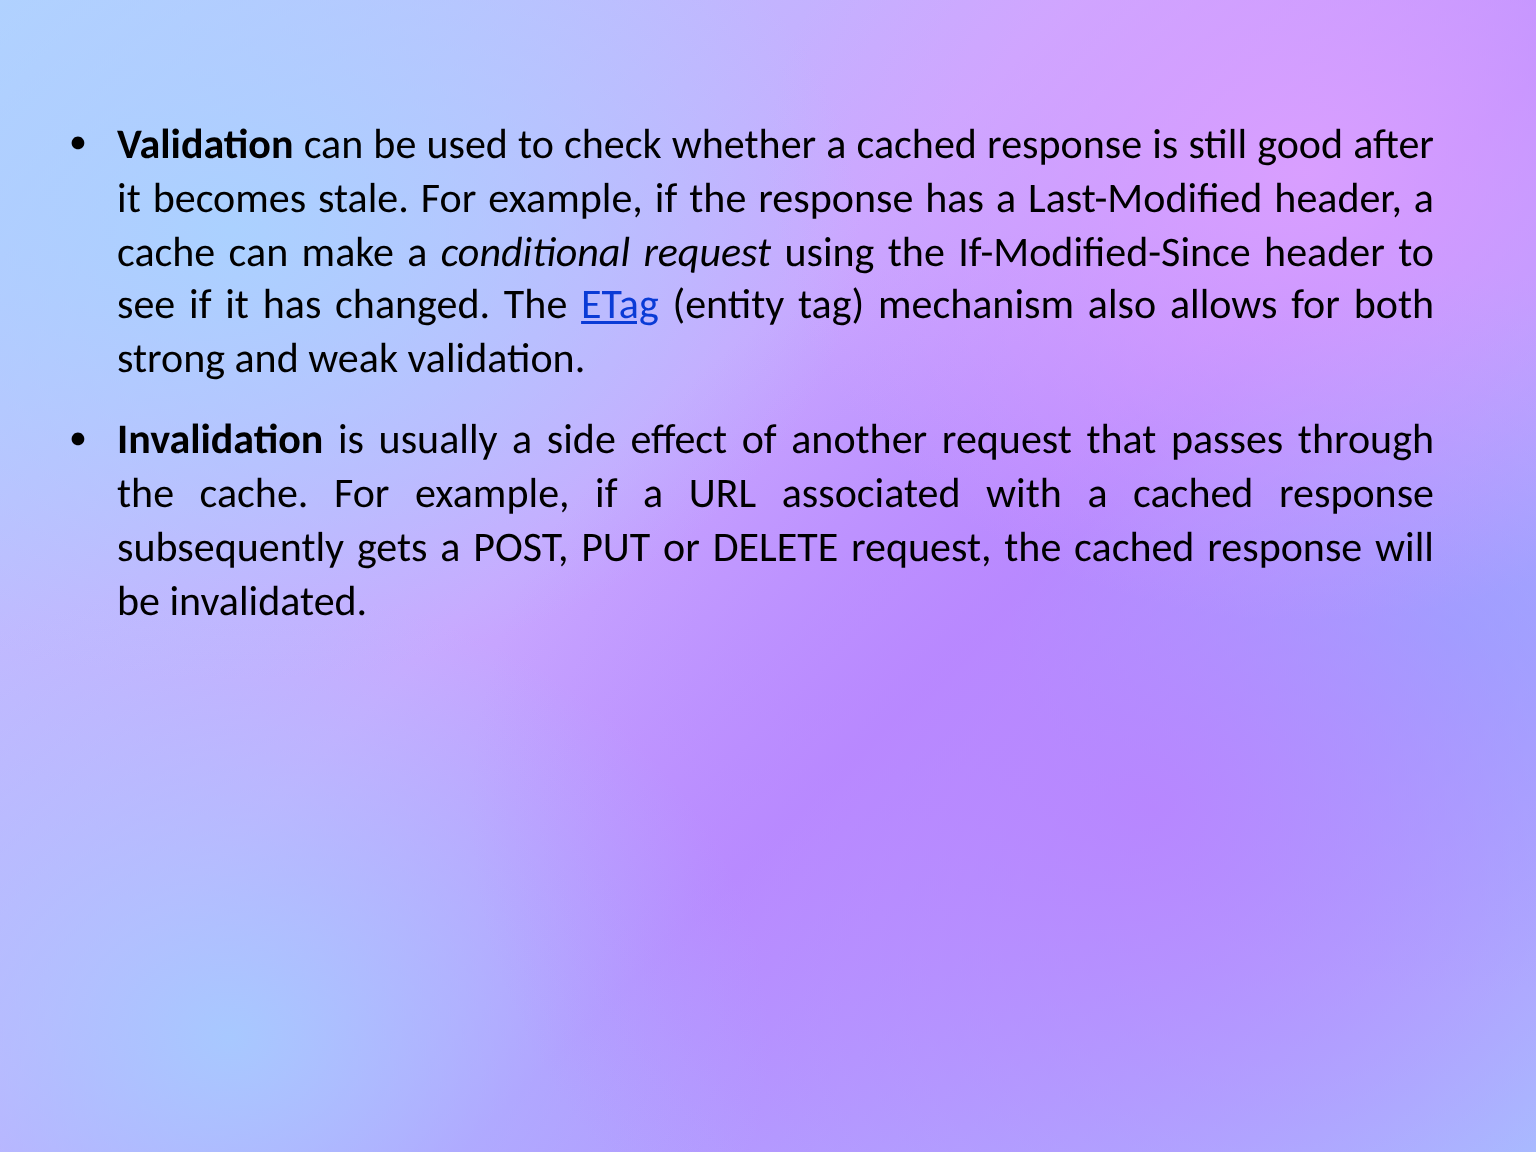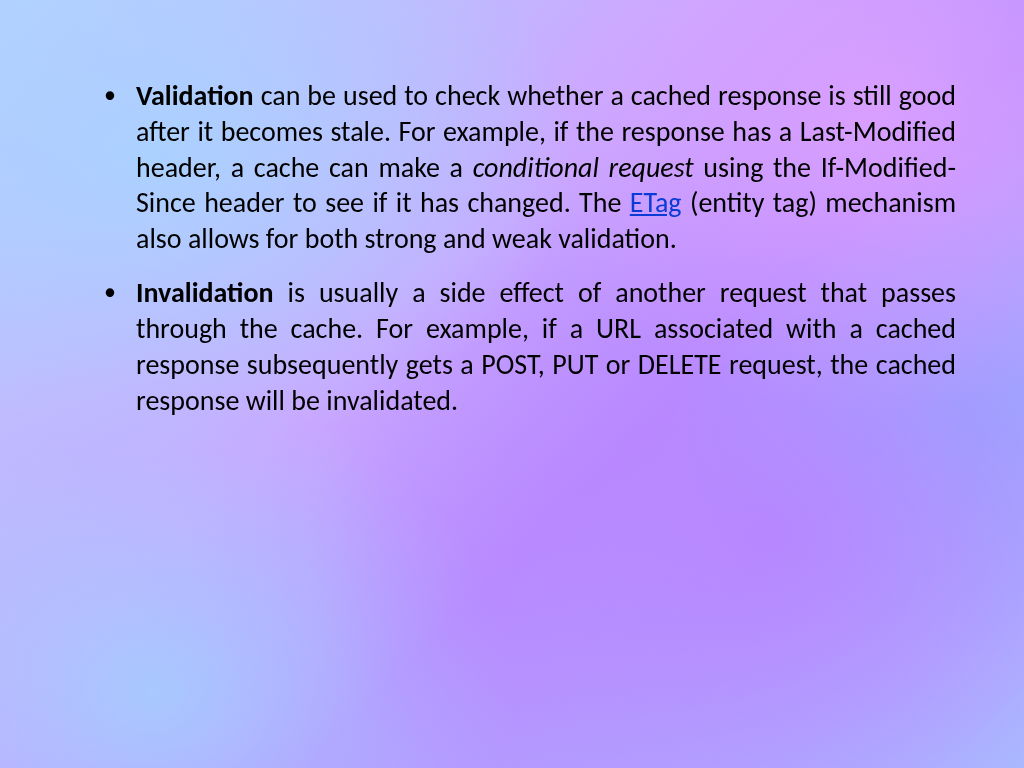--- a/index.html
+++ b/index.html
@@ -10,21 +10,21 @@
       radial-gradient(ellipse 700px 500px at 15% 20%, rgba(170,210,255,0.95) 0%, rgba(170,210,255,0) 60%),
       radial-gradient(ellipse 600px 500px at 85% 15%, rgba(220,160,255,0.9) 0%, rgba(220,160,255,0) 60%),
       radial-gradient(ellipse 700px 600px at 75% 70%, rgba(185,130,255,0.85) 0%, rgba(185,130,255,0) 65%),
       radial-gradient(ellipse 600px 500px at 15% 90%, rgba(165,205,255,0.9) 0%, rgba(165,205,255,0) 60%),
       radial-gradient(ellipse 500px 400px at 95% 55%, rgba(140,175,255,0.8) 0%, rgba(140,175,255,0) 60%),
       linear-gradient(135deg, #b4d2ff 0%, #c9a8ff 40%, #b88eff 60%, #a6c4ff 100%);
   }
   .slide {
     width: 1024px;
     height: 768px;
-    padding: 78px 68px 60px 90px;
+    padding: 78px 68px 60px 32px;
   }
   ul.content {
     list-style: none;
   }
   ul.content > li {
     position: relative;
     padding-left: 46px;
     font-size: 28px;
     line-height: 1.28;
     color: #000;

